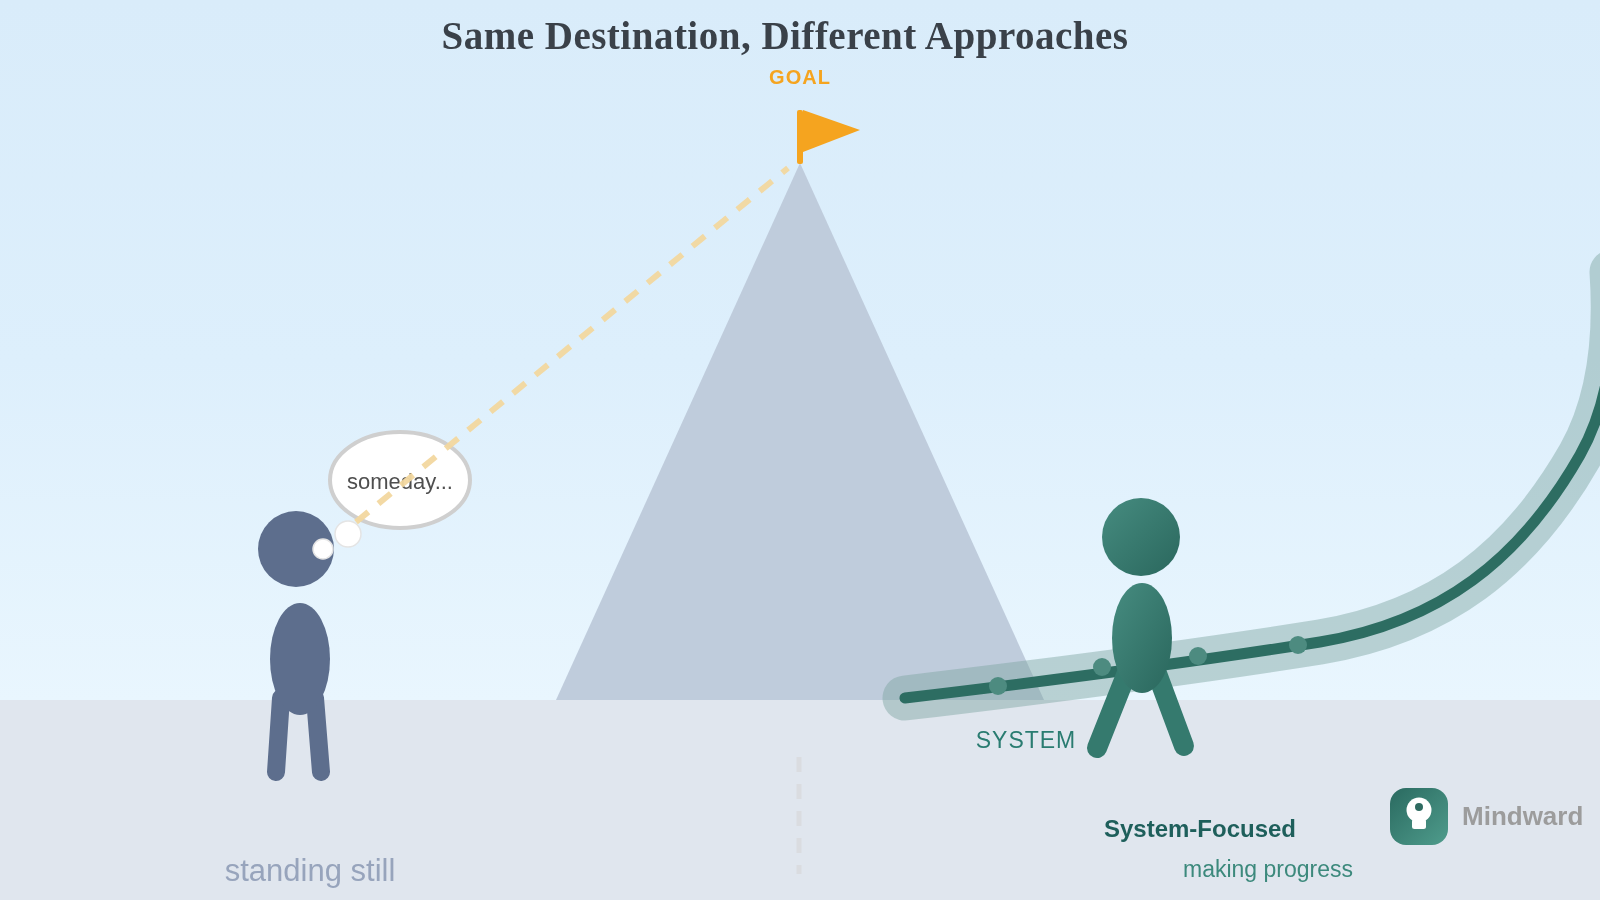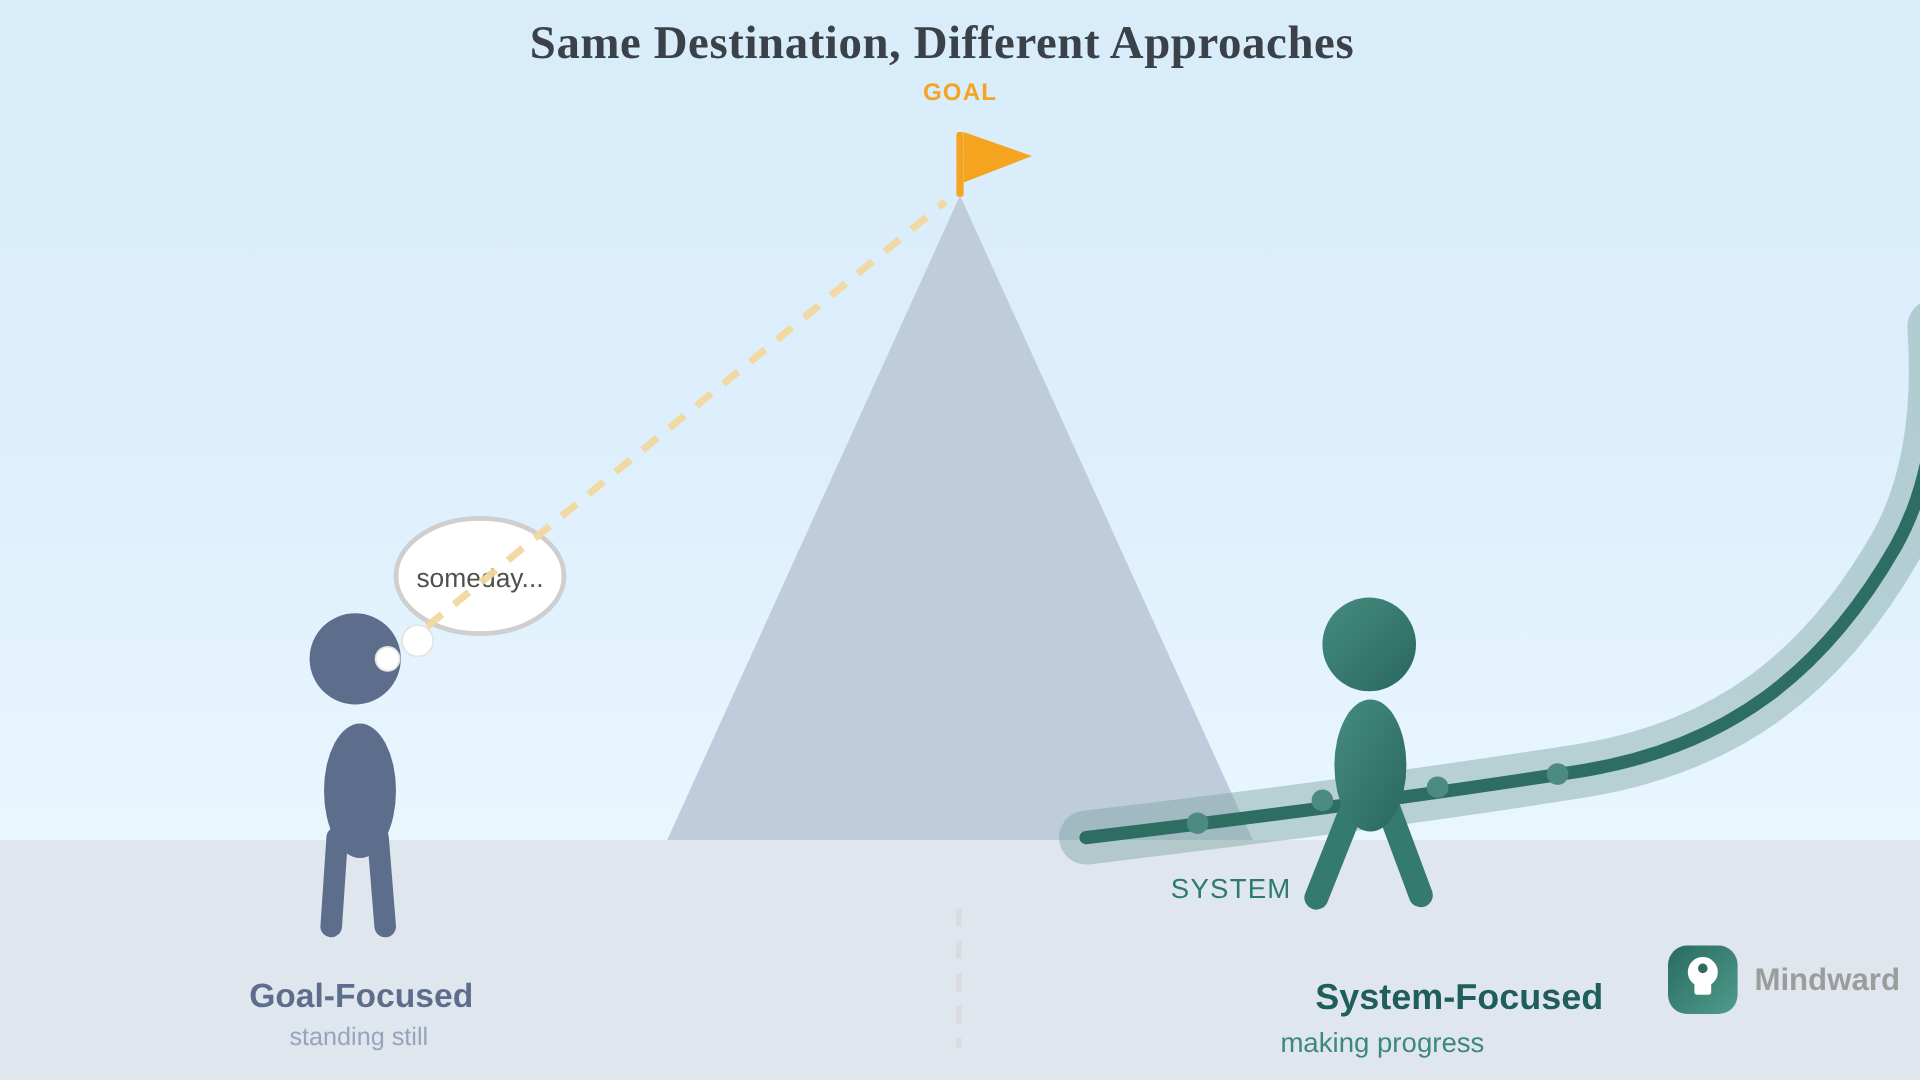--- a/index.html
+++ b/index.html
@@ -9,24 +9,24 @@
     font-family:"Liberation Sans",sans-serif;
   }
   .stage svg{position:absolute;left:0;top:0;}
   .txt{position:absolute;white-space:nowrap;transform:translateX(-50%);}
   .title{
     left:785px;top:13px;font-family:"Liberation Serif",serif;font-weight:700;
     font-size:39px;color:#3a4149;letter-spacing:0.5px;
   }
   .goal-label{left:800px;top:66px;font-weight:700;font-size:20px;color:#F5A41F;letter-spacing:1px;}
   .goal-heading{left:301px;top:814px;font-weight:700;font-size:28px;color:#5D6E8D;}
-  .goal-caption{left:299px;top:853px;font-size:21px;color:#97A4BC;}
+  .goal-caption{left:310px;top:853px;font-size:31px;color:#97A4BC;}
   .system-label{left:1026px;top:727px;font-weight:400;font-size:23px;color:#2A7C71;letter-spacing:1px;}
-  .system-heading{left:1200px;top:815px;font-weight:700;font-size:30px;color:#1E5F5B;margin-left:16px;}
-  .system-caption{left:1152px;top:856px;font-size:23px;color:#3C897C;}
+  .system-heading{left:1200px;top:815px;font-weight:700;font-size:24px;color:#1E5F5B;}
+  .system-caption{left:1268px;top:856px;font-size:23px;color:#3C897C;}
   .brand-name{left:1462px;top:801px;transform:none;font-weight:700;font-size:26px;color:#9C9C9C;}
   .bubble-text{font-family:"Liberation Sans",sans-serif;font-size:22px;fill:#4f4f4f;}
 </style>
 </head>
 <body>
 
 <div class="stage">
 
   <svg width="1600" height="900" viewBox="0 0 1600 900">
     <defs>
@@ -89,19 +89,18 @@
         <circle cx="1419" cy="810" r="12.5" fill="#ffffff"></circle>
         <rect x="1412" y="819" width="14" height="10" rx="2.5" fill="#ffffff"></rect>
         <circle cx="1419" cy="807" r="4" fill="#2e6b61"></circle>
       </g>
     </g>
   </svg>
 
   <div class="txt title">Same Destination, Different Approaches</div>
   <div class="txt goal-label">GOAL</div>
   <div class="txt system-label">SYSTEM</div>
-  <div class="txt goal-heading">Goal-Focused</div>
   <div class="txt goal-caption">standing still</div>
   <div class="txt system-heading">System-Focused</div>
   <div class="txt system-caption">making progress</div>
   <div class="txt brand-name">Mindward</div>
 
 </div>
 
 </body></html>

